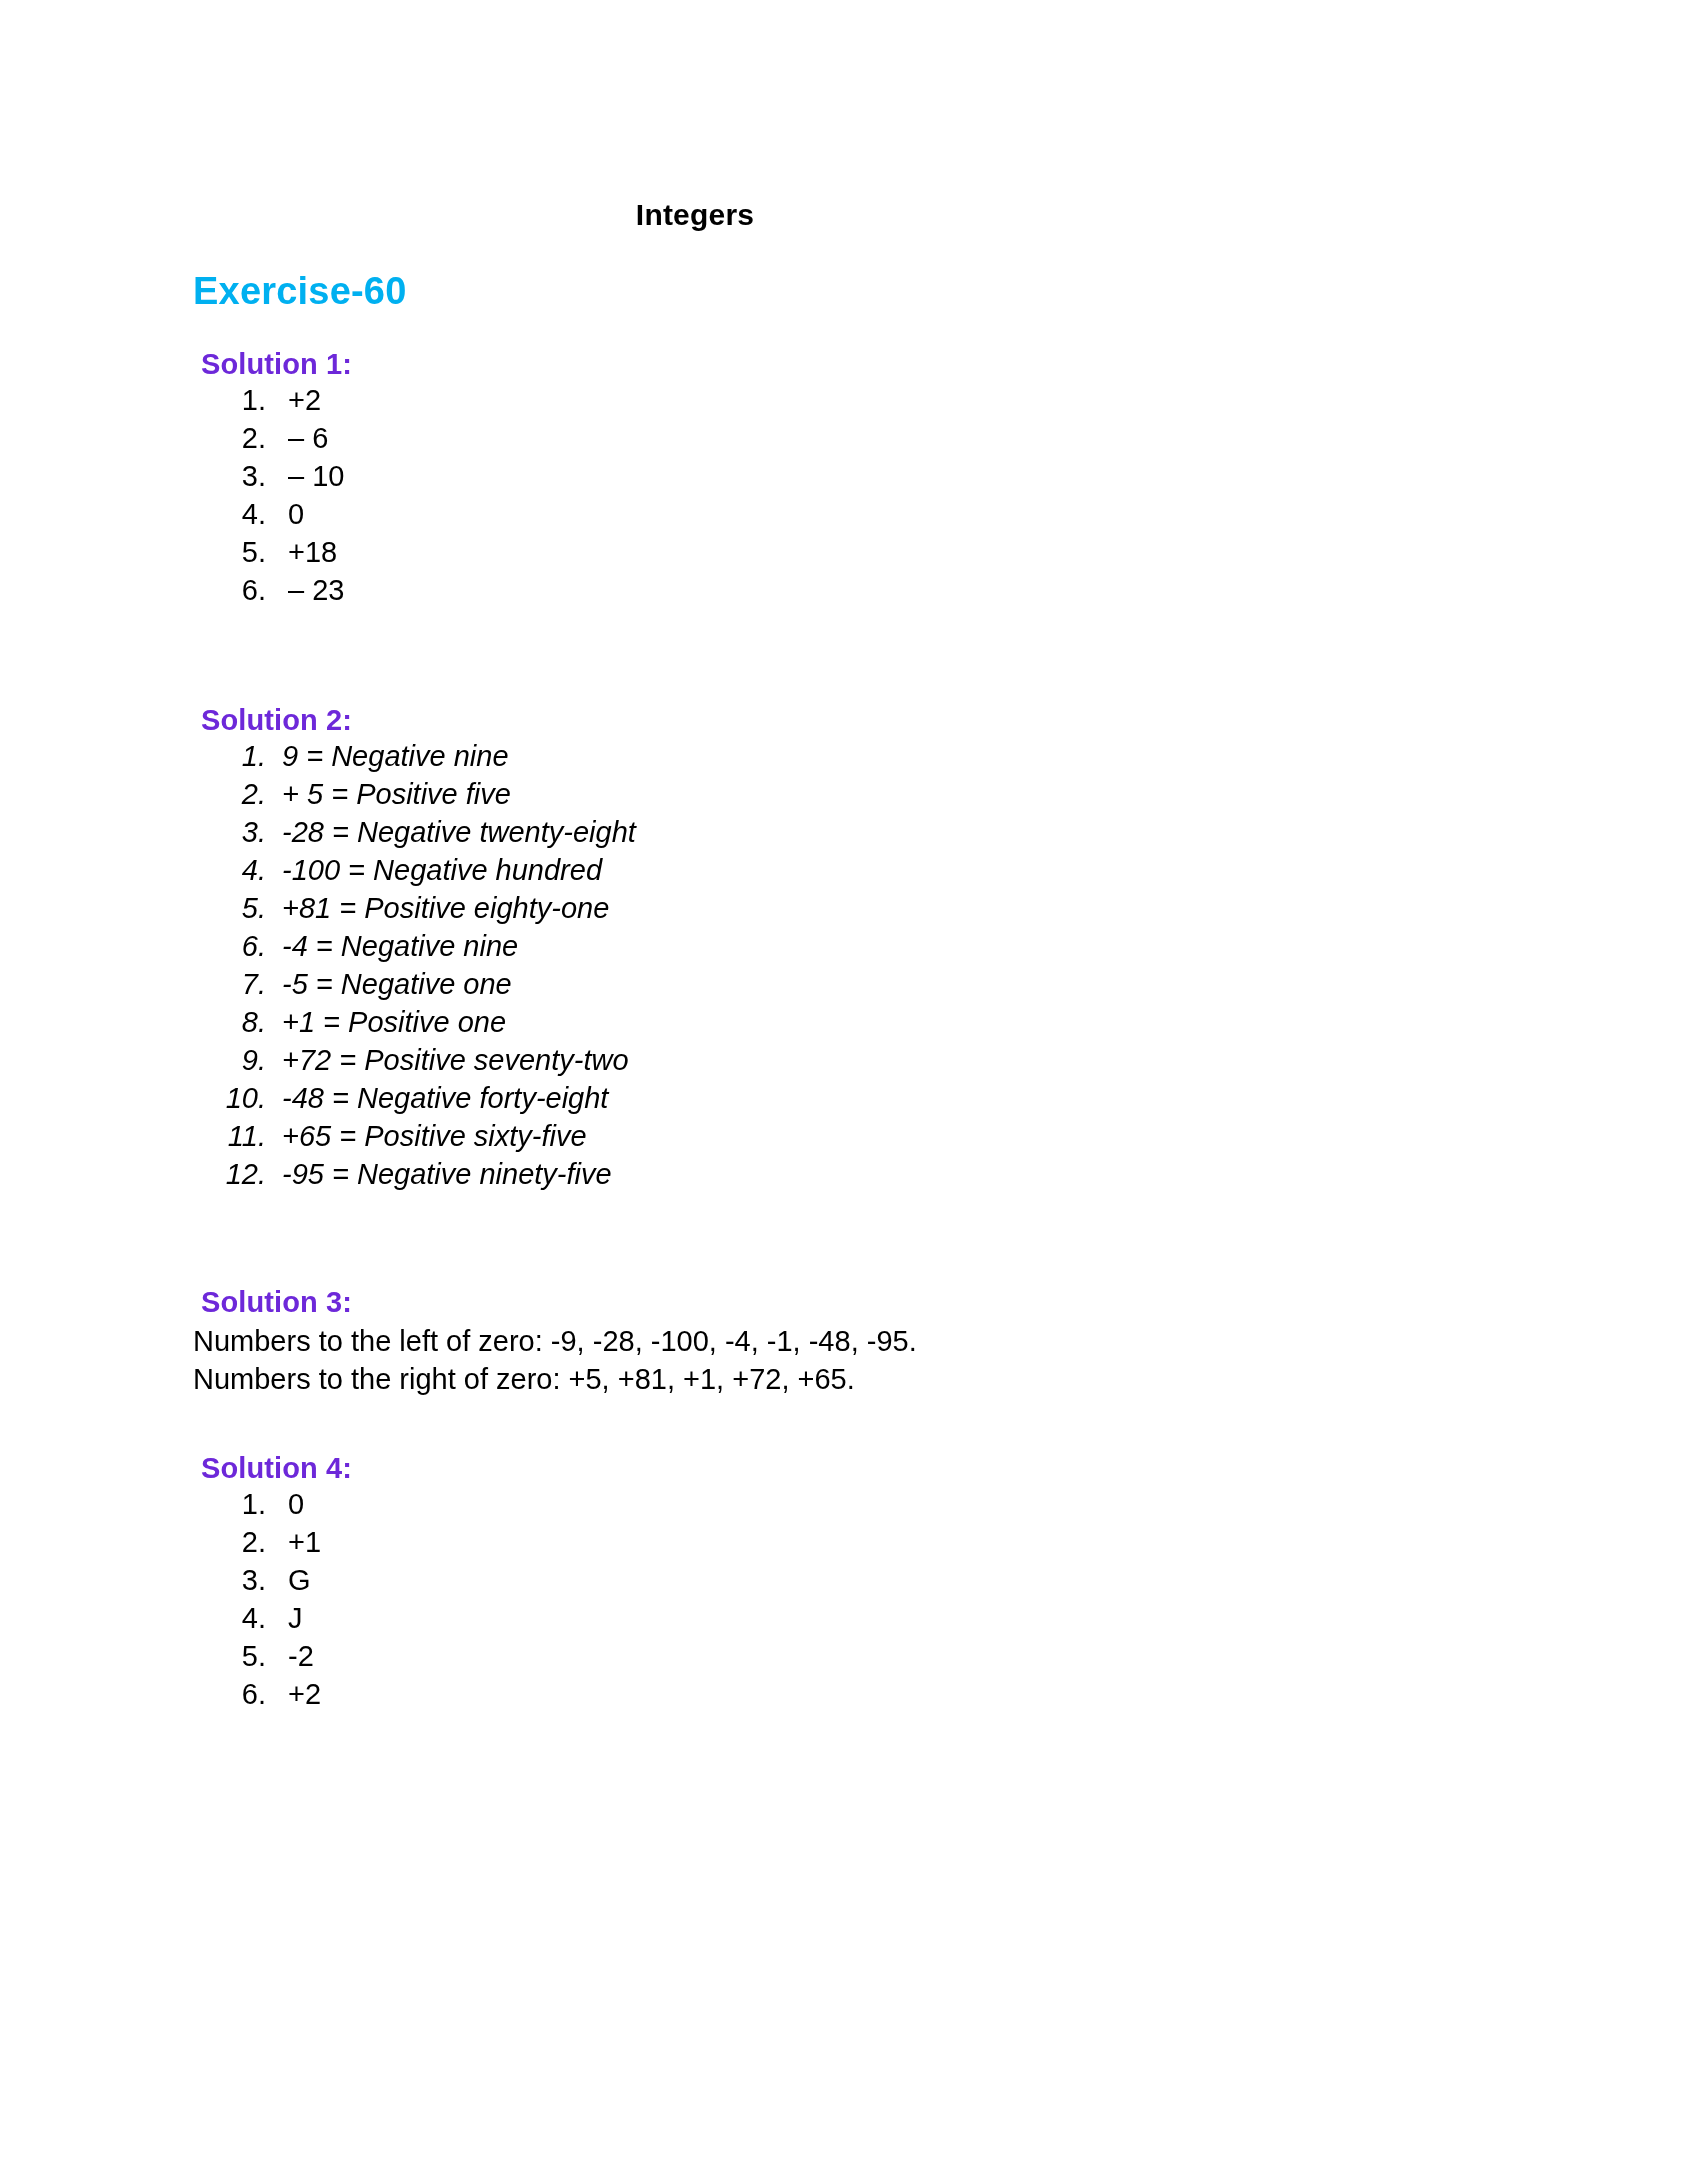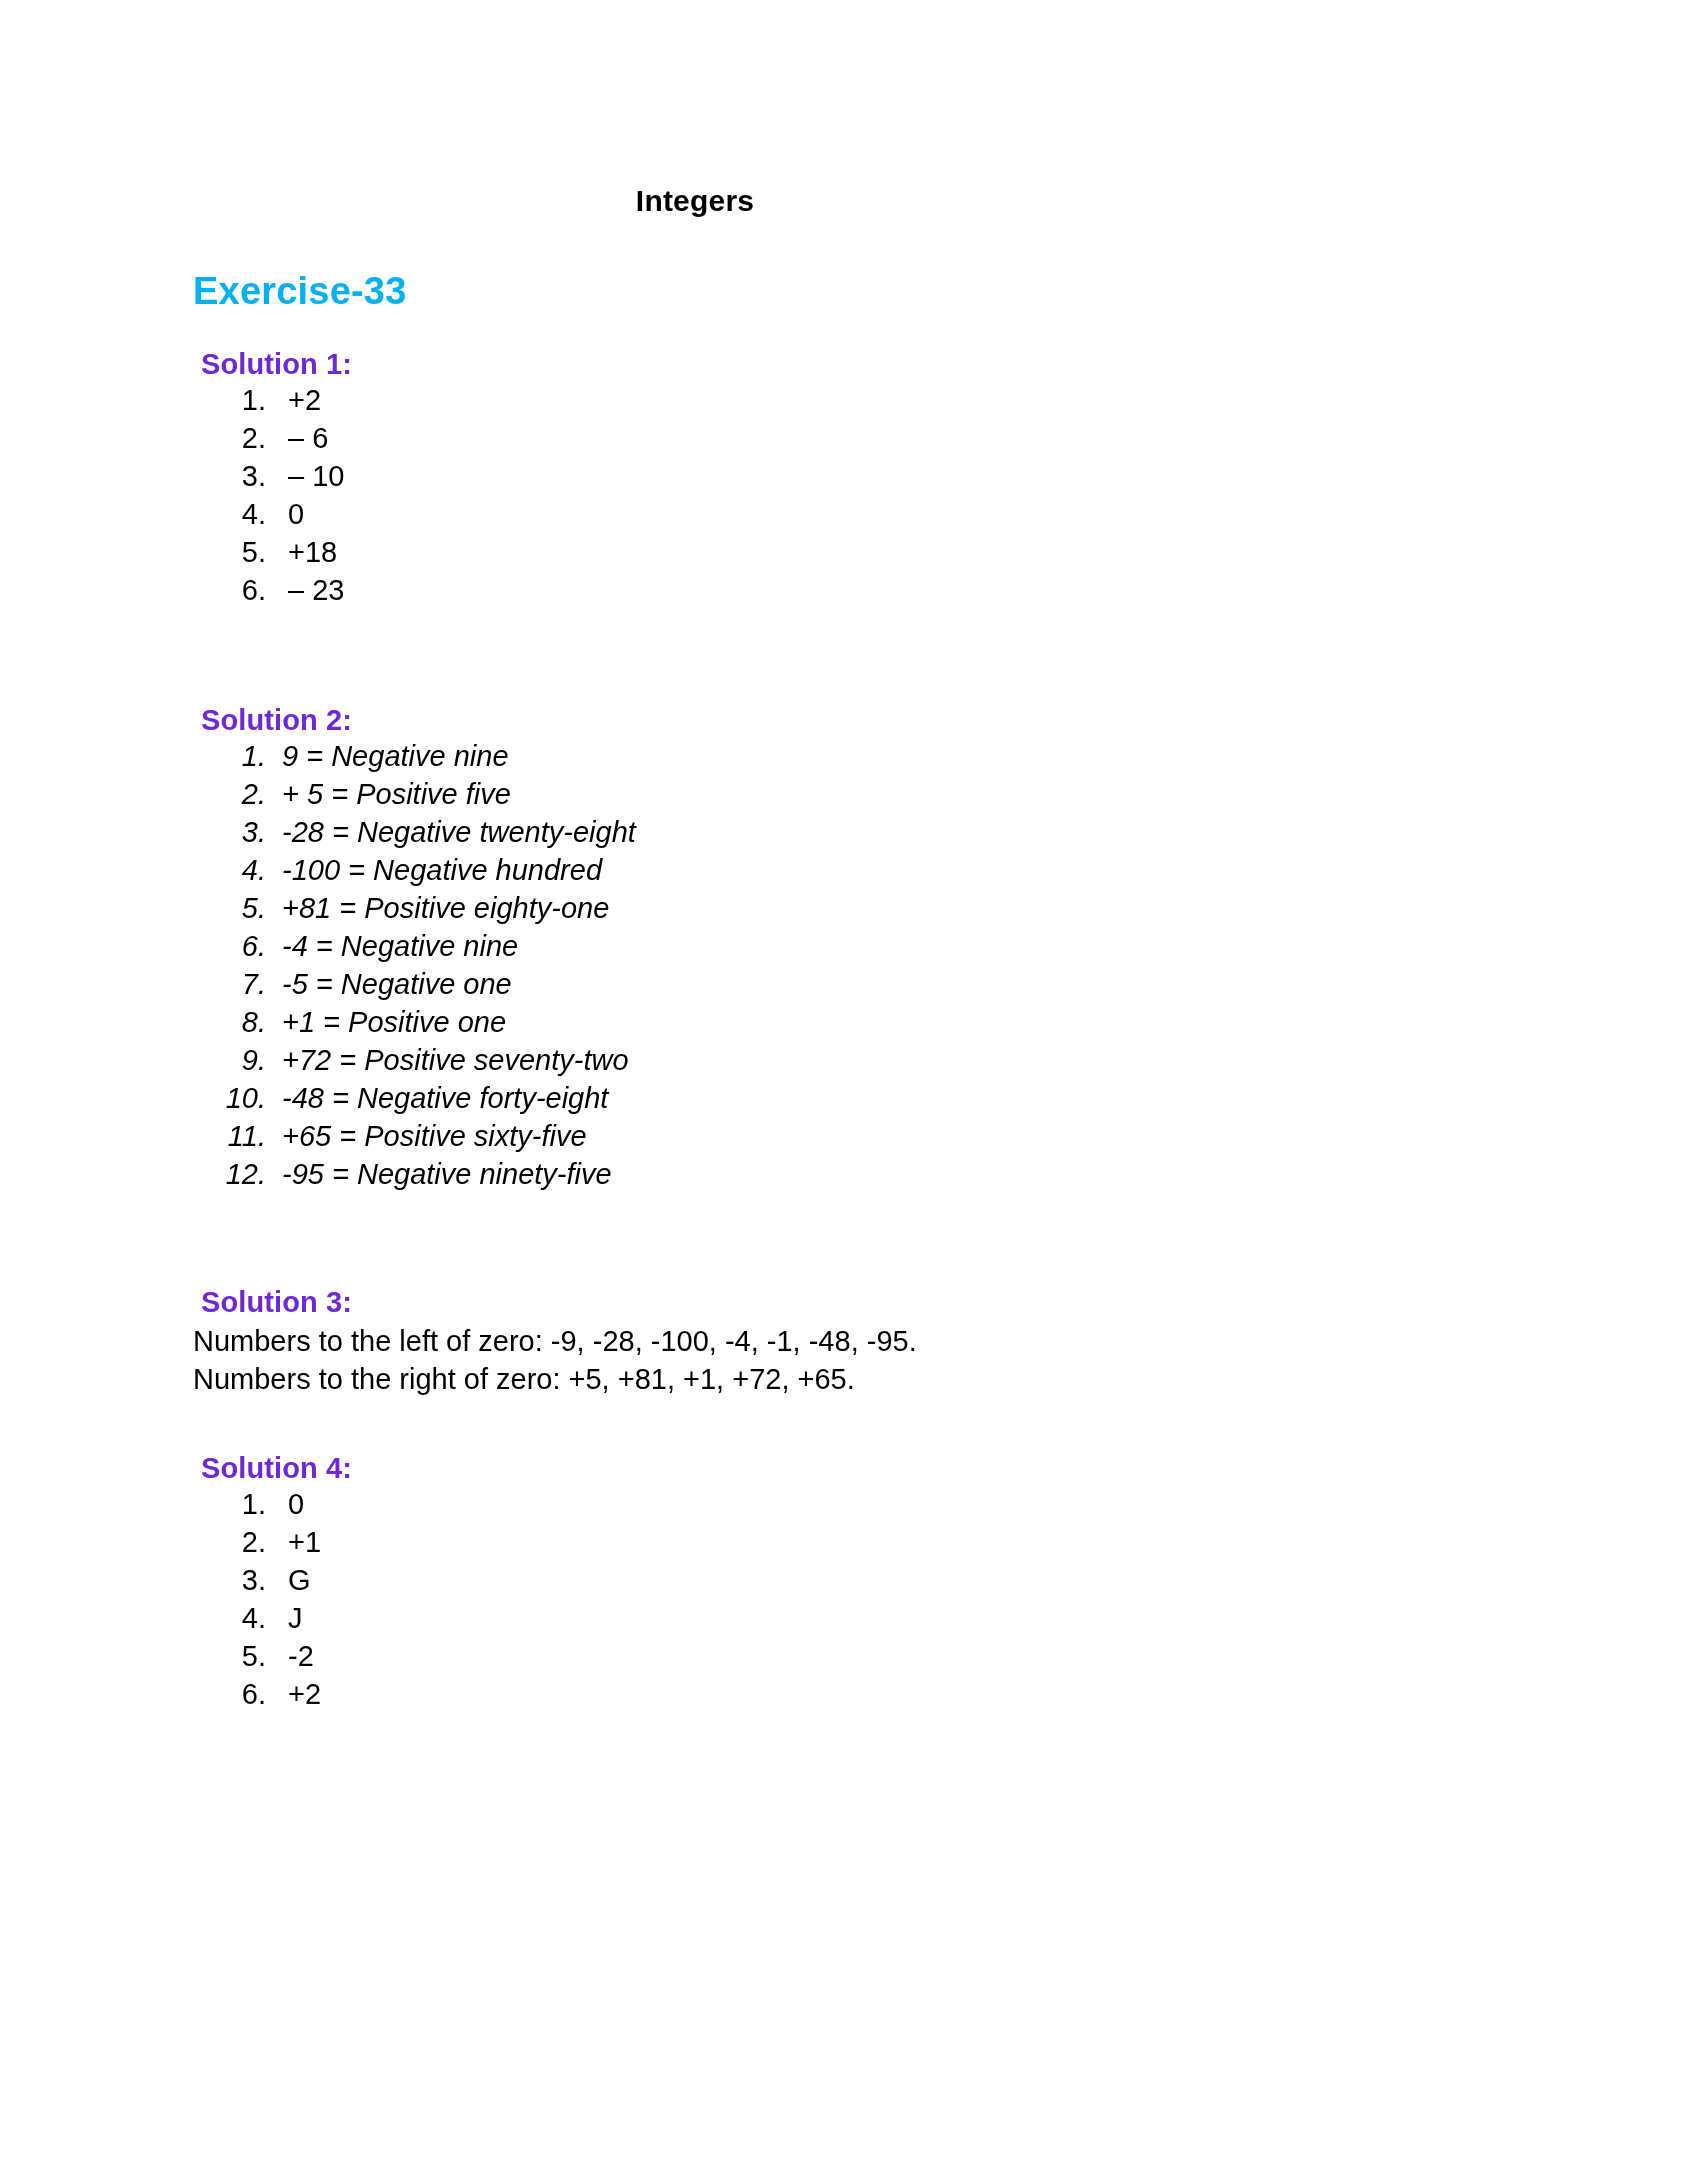--- a/index.html
+++ b/index.html
@@ -20,21 +20,21 @@
     position: relative;
     width: 1683px;
     height: 2178px;
     background: #ffffff;
     box-sizing: border-box;
   }
 
   
   .doc-title {
     position: absolute;
-    top: 184px;
+    top: 198px;
     left: 0;
     width: 1390px;
     text-align: center;
     font-size: 30px;
     font-weight: bold;
     color: #000000;
     letter-spacing: 0.2px;
   }
 
   .exercise-heading {
@@ -98,21 +98,21 @@
     white-space: pre;
   }
 </style>
 </head>
 <body>
 
 <div class="page">
 
   <div class="doc-title">Integers</div>
 
-  <div class="exercise-heading">Exercise-33</div>
+  <div class="exercise-heading">Exercise-60</div>
 
   <section class="solution-block" id="block-sol1">
     <div class="solution-heading">Solution 1:</div>
     <ol class="answer-list list-gap-1">
       <li>+2</li>
       <li>– 6</li>
       <li>– 10</li>
       <li>0</li>
       <li>+18</li>
       <li>– 23</li>

